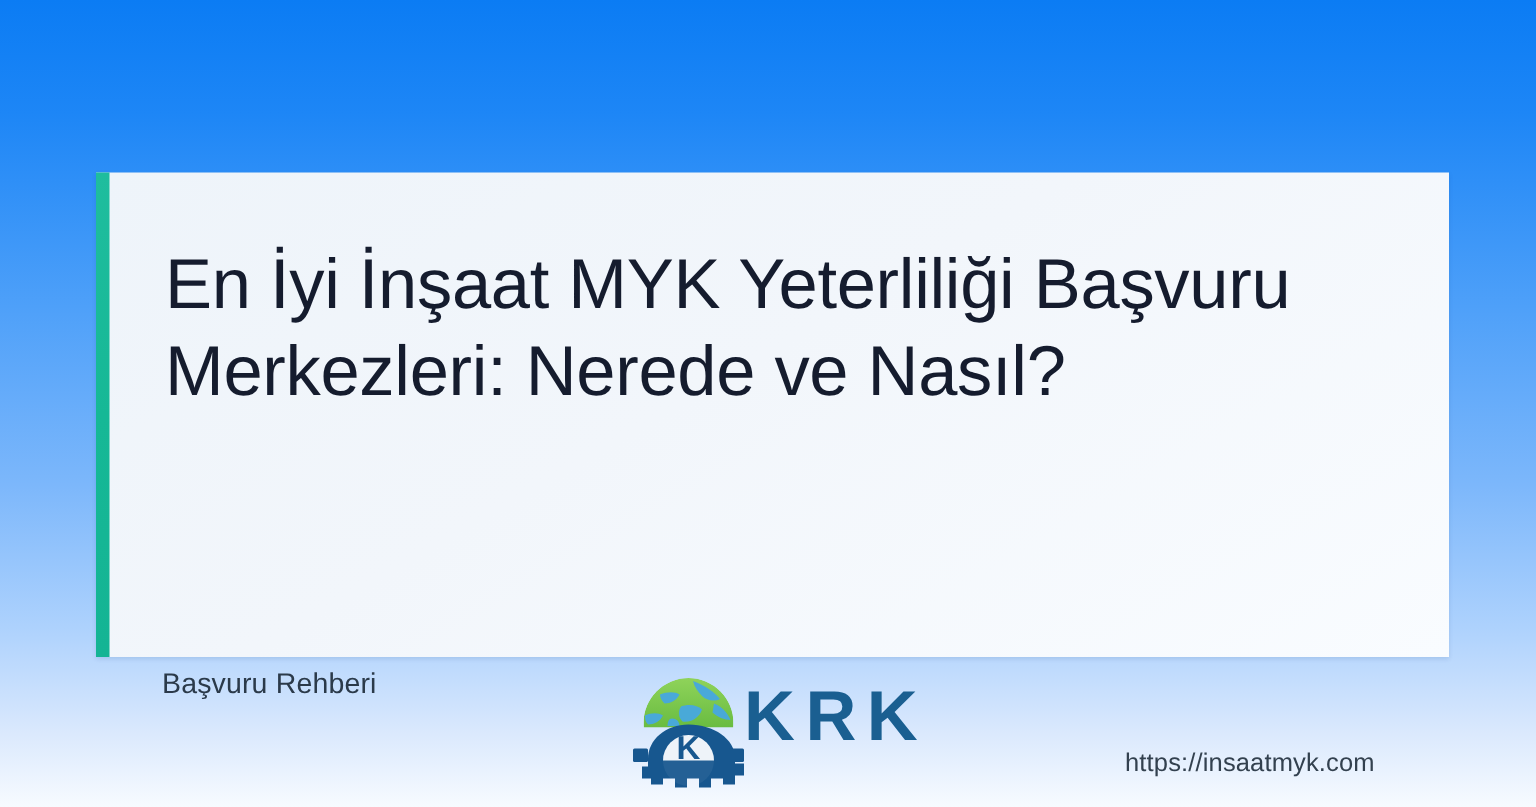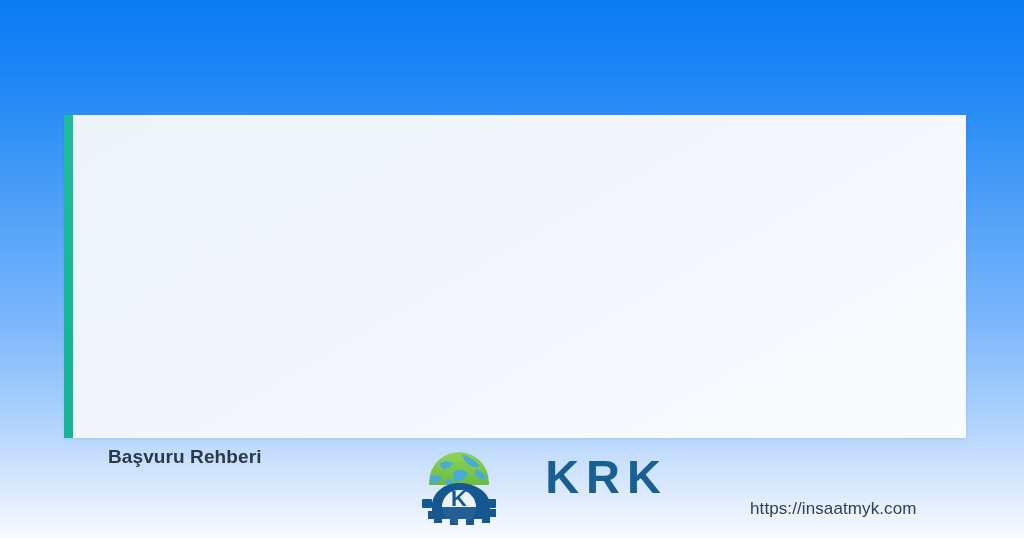--- a/index.html
+++ b/index.html
@@ -65,21 +65,21 @@
     white-space: pre-line;
   }
 
   
   #subtitle {
     position: absolute;
     left: 108px;
     top: 445px;
     font-size: 19px;
     line-height: 24px;
-    font-weight: 700;
+    font-weight: 400;
     color: #2b3a4a;
     letter-spacing: 0.1px;
   }
 
   #site-url {
     position: absolute;
     left: 750px;
     top: 498px;
     font-size: 17px;
     line-height: 22px;
@@ -111,41 +111,41 @@
   }
   #logo-name {
     display: block;
     font-family: "Liberation Sans", sans-serif;
     font-size: 47px;
     line-height: 52px;
     font-weight: 700;
     color: #1a5f91;
     letter-spacing: 7px;
     white-space: nowrap;
-    text-align: right;
   }
   #logo-tagline {
     display: block;
     margin-top: 0px;
     font-family: "Liberation Sans", sans-serif;
     font-size: 18px;
     line-height: 21px;
     font-weight: 700;
     color: #7dbb42;
     letter-spacing: 1.2px;
     white-space: nowrap;
   }
 </style>
 </head>
 <body>
 
 <div id="slide">
 
   <div id="title-card">
     <div id="accent-bar"></div>
+    <h1 id="title-text">En İyi İnşaat MYK Yeterliliği Başvuru Merkezleri: Nerede ve Nasıl?</h1>
   </div>
 
   <div id="subtitle">Başvuru Rehberi</div>
 
   <div id="brand-logo">
 
     <svg id="logo-mark" viewBox="0 0 82 80" xmlns="http://www.w3.org/2000/svg">
       <defs>
         <clipPath id="globeClip">
           <path d="M41 3 A30 30 0 0 1 71 33 L71 36 L11 36 L11 33 A30 30 0 0 1 41 3 Z"></path>

